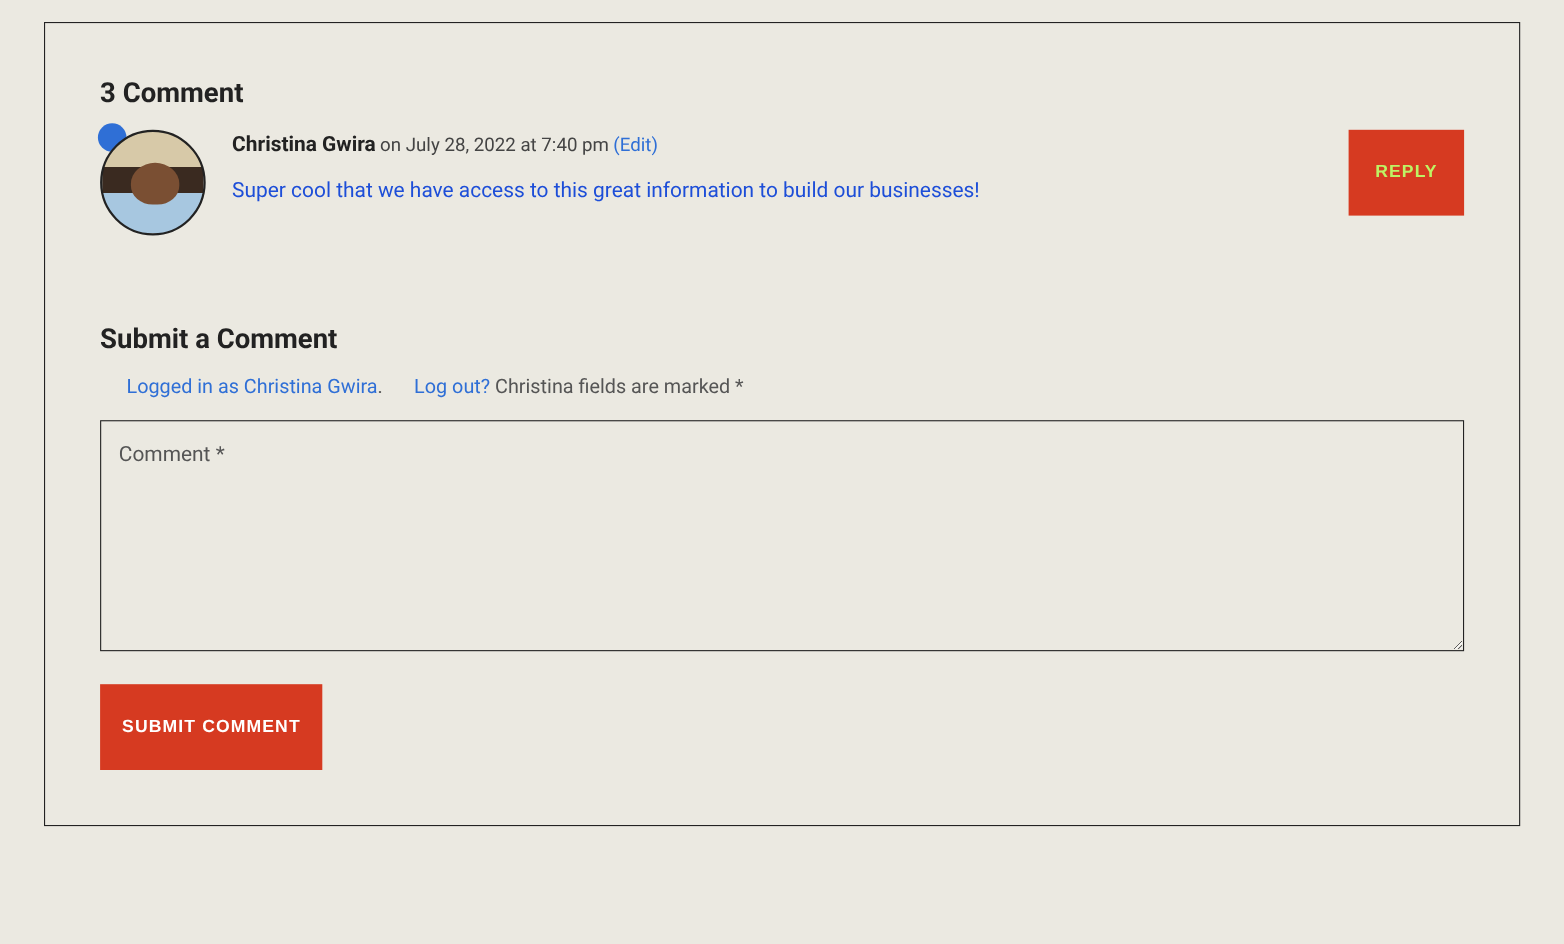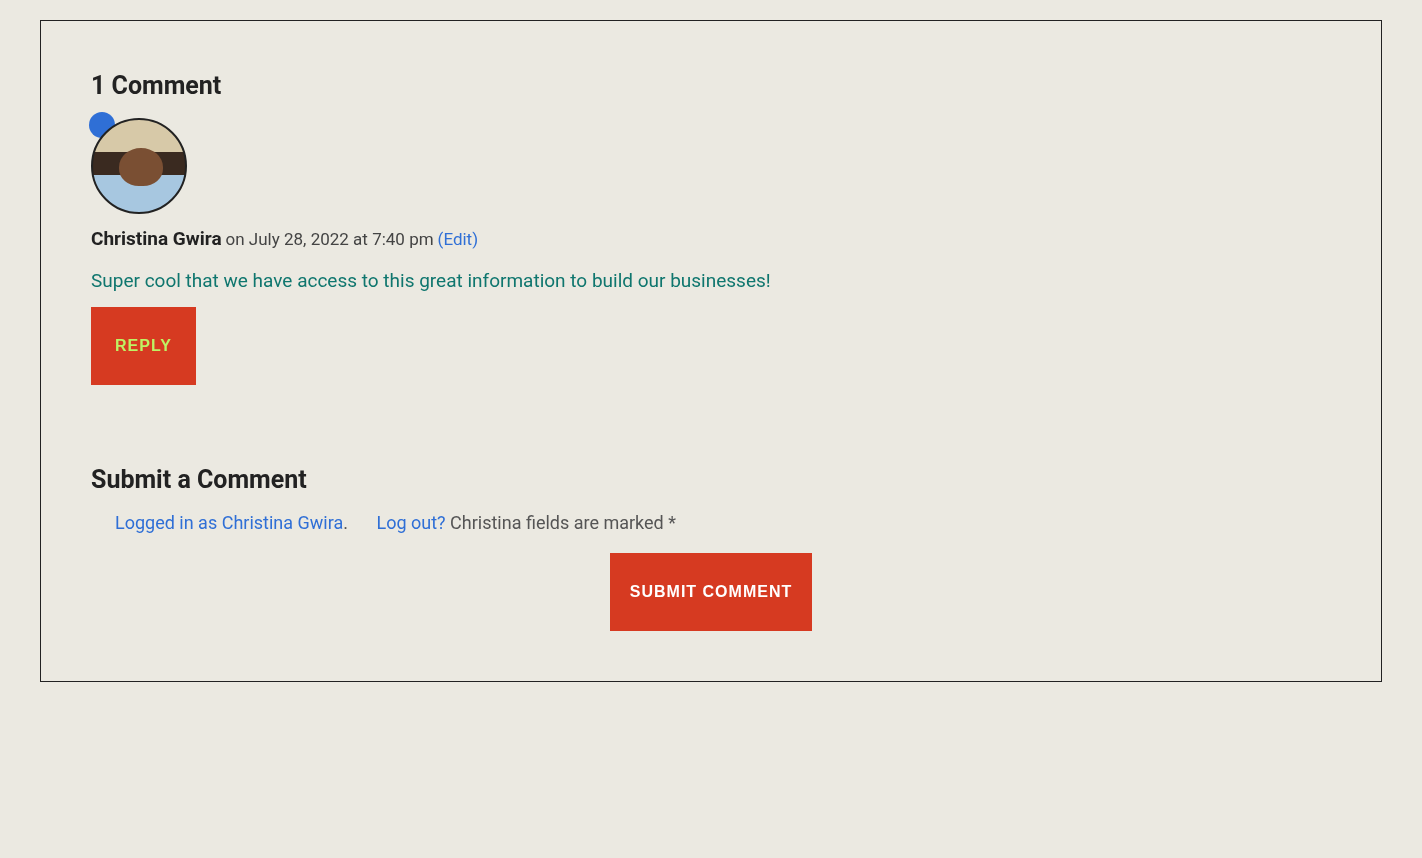--- a/index.html
+++ b/index.html
@@ -18,25 +18,24 @@
       background-color: #ebe9e1;
     }
     .comments-heading {
       font-size: 25px;
       font-weight: 700;
       color: #222;
       margin-bottom: 18px;
     }
     .comment {
       display: flex;
-      gap: 12px;
+      gap: 24px;
       align-items: flex-start;
       position: relative;
       margin-bottom: 80px;
-      flex-direction: column;
     }
     .avatar-wrap {
       position: relative;
       flex-shrink: 0;
     }
     .blue-dot {
       position: absolute;
       top: -6px;
       left: -2px;
       width: 26px;
@@ -82,21 +81,21 @@
       color: #444;
       font-weight: 400;
     }
     .edit-link {
       color: #2f6fd6;
       font-size: 17px;
       text-decoration: none;
     }
     .comment-text {
       font-size: 19px;
-      color: #0f766e;
+      color: #1d4ed8;
       line-height: 1.5;
     }
     .reply-button {
       background-color: #d63a21;
       color: #bef264;
       border: none;
       font-weight: 700;
       font-size: 16px;
       letter-spacing: 1px;
       padding: 30px 24px;
@@ -130,39 +129,39 @@
       font-family: inherit;
       color: #333;
       resize: both;
       margin-bottom: 26px;
     }
     .comment-textarea::placeholder {
       color: #555;
     }
     .submit-row {
       display: flex;
-      justify-content: center;
+      justify-content: flex-start;
     }
     .submit-button {
       background-color: #d63a21;
       color: #fff;
       border: none;
       font-weight: 700;
       font-size: 16px;
       letter-spacing: 1px;
       padding: 30px 20px;
       cursor: pointer;
     }
   </style>
 </head>
 <body>
 
 <div class="outer-box">
 
-  <h2 class="comments-heading">1 Comment</h2>
+  <h2 class="comments-heading">3 Comment</h2>
 
   <div class="comment">
     <div class="avatar-wrap">
       <div class="blue-dot"></div>
       <div class="avatar">
         <div class="avatar-face"></div>
       </div>
     </div>
 
     <div class="comment-body">
@@ -177,18 +176,19 @@
     <button class="reply-button">REPLY</button>
   </div>
 
   <h3 class="submit-heading">Submit a Comment</h3>
 
   <p class="login-line">
     <a href="#"><span>Logged in as </span><span>Christina Gwira</span></a><span class="dot">. </span><a href="#">Log out?</a>
     <span>Christina fields are marked *</span>
   </p>
 
+  <textarea class="comment-textarea" placeholder="Comment *" style=""></textarea>
 
   <div class="submit-row">
     <button class="submit-button">SUBMIT COMMENT</button>
   </div>
 
 </div>
 
 </body></html>

